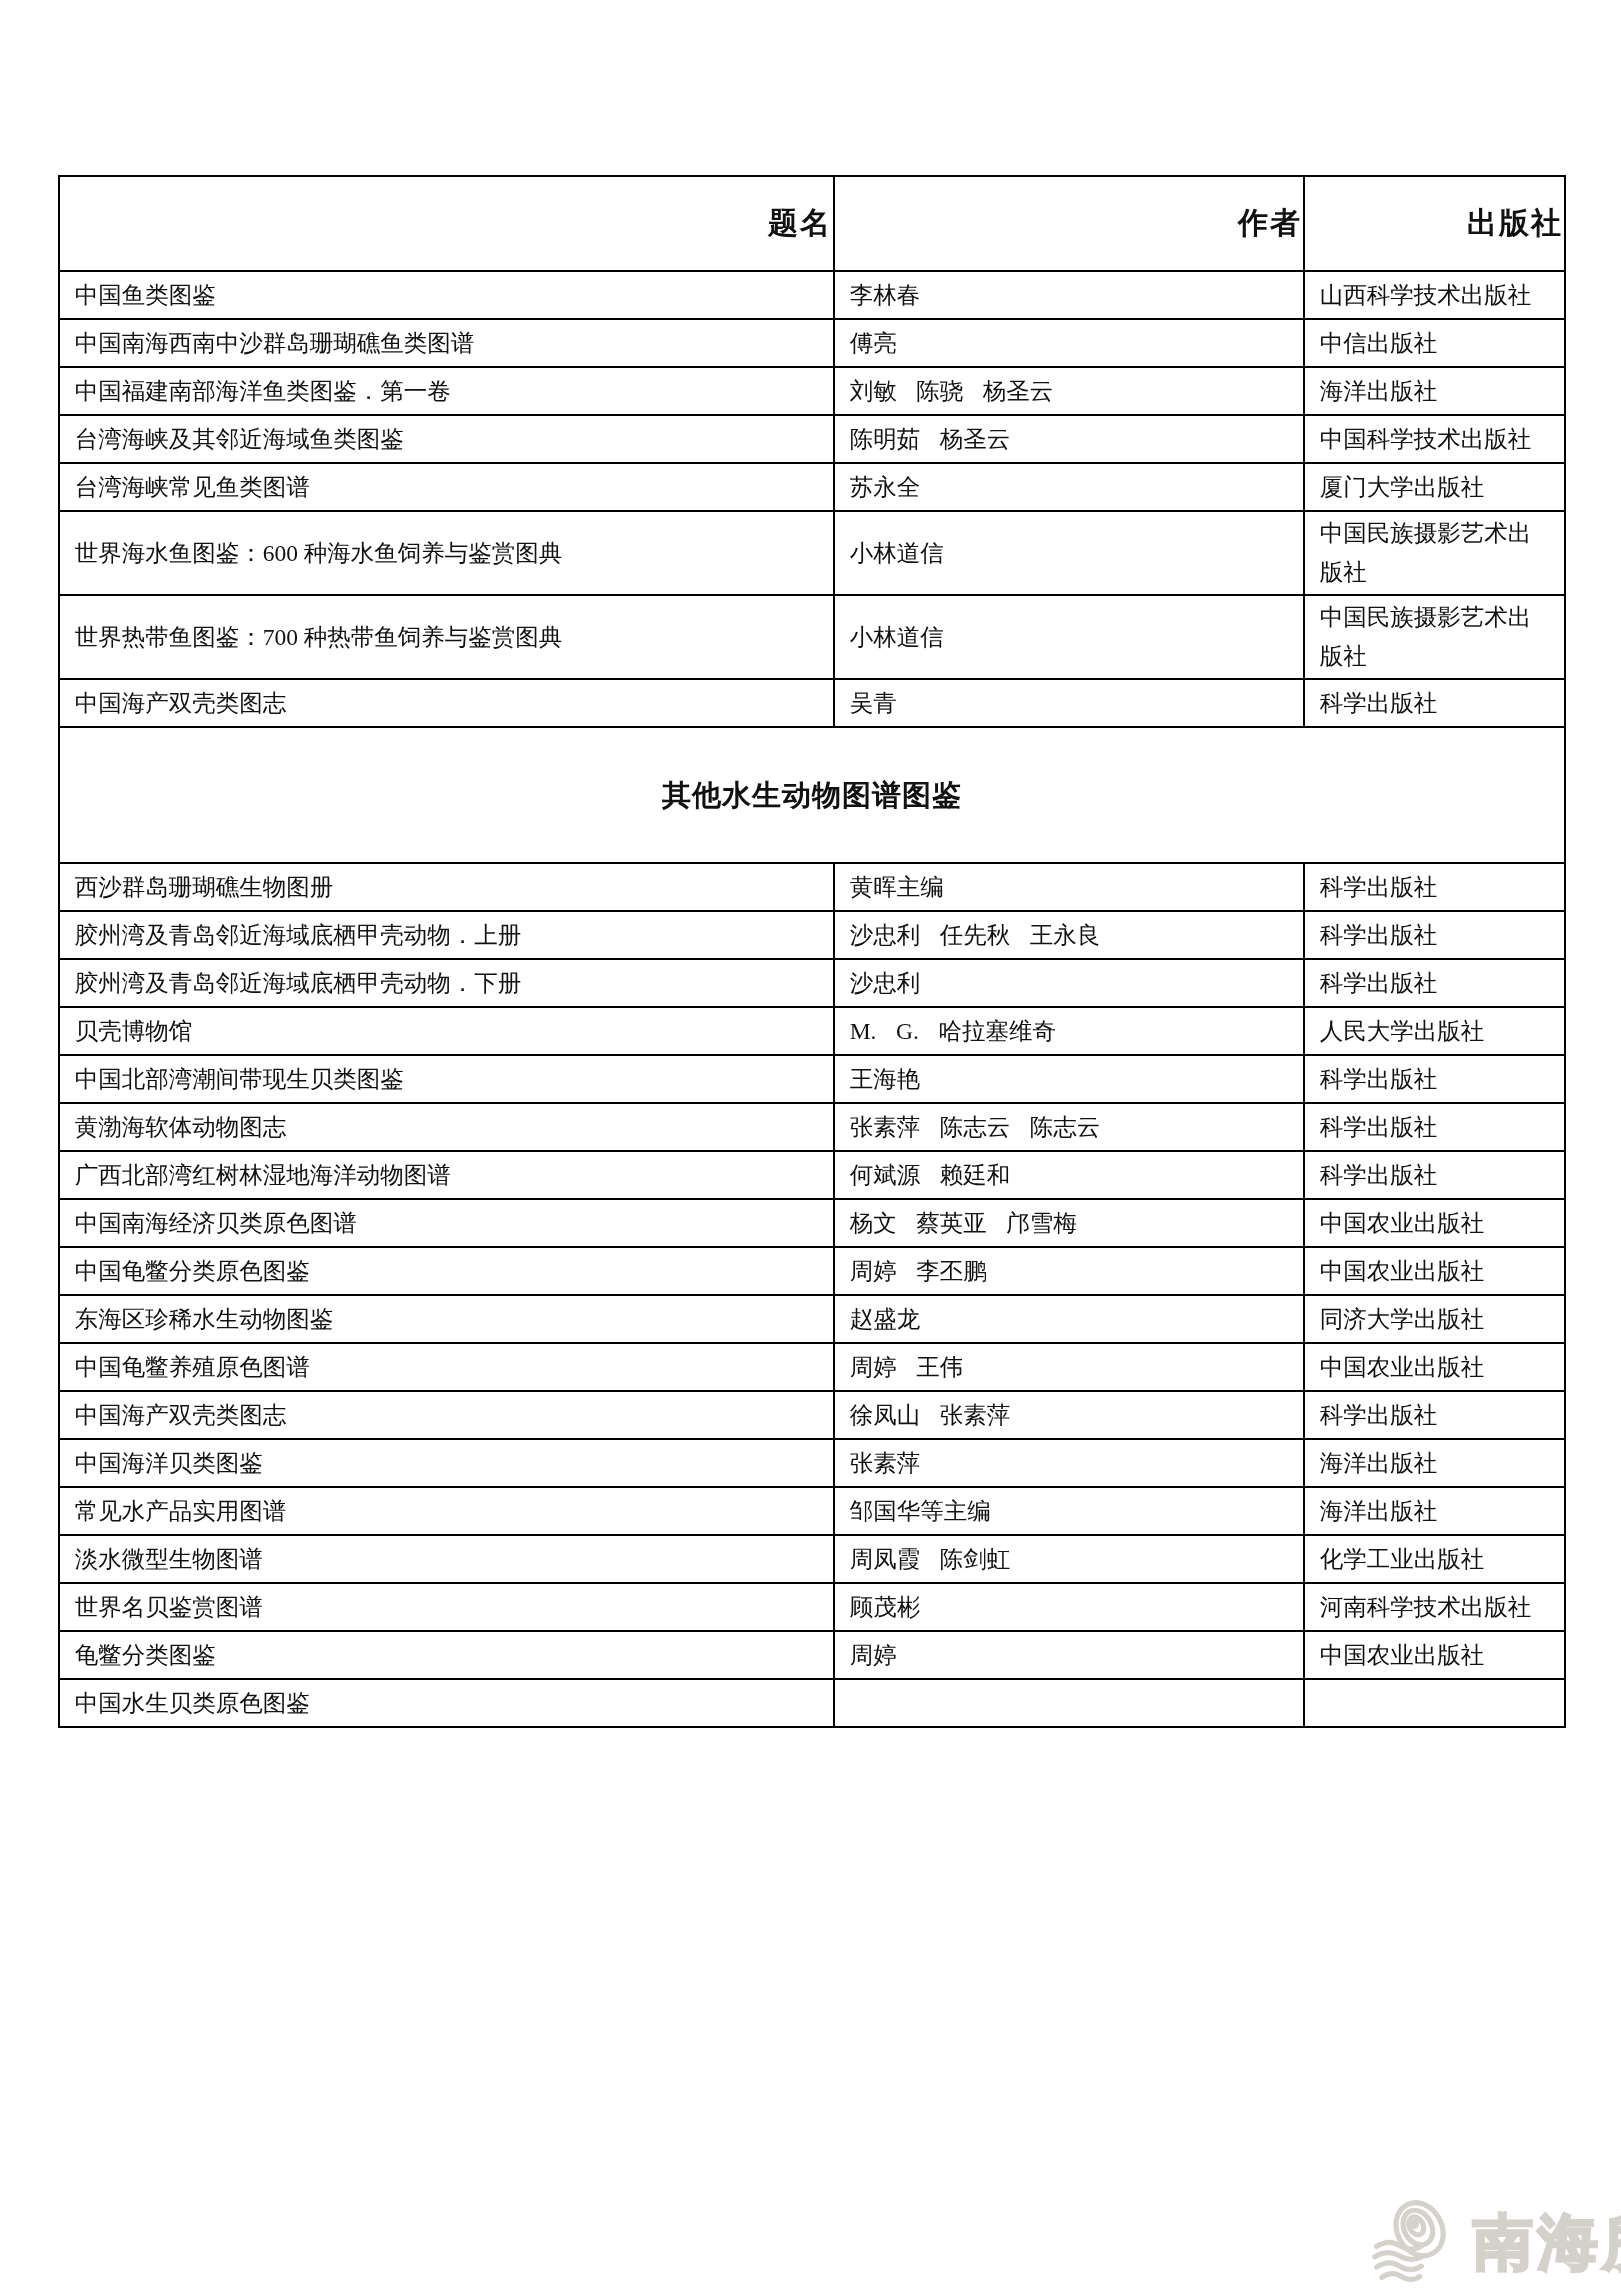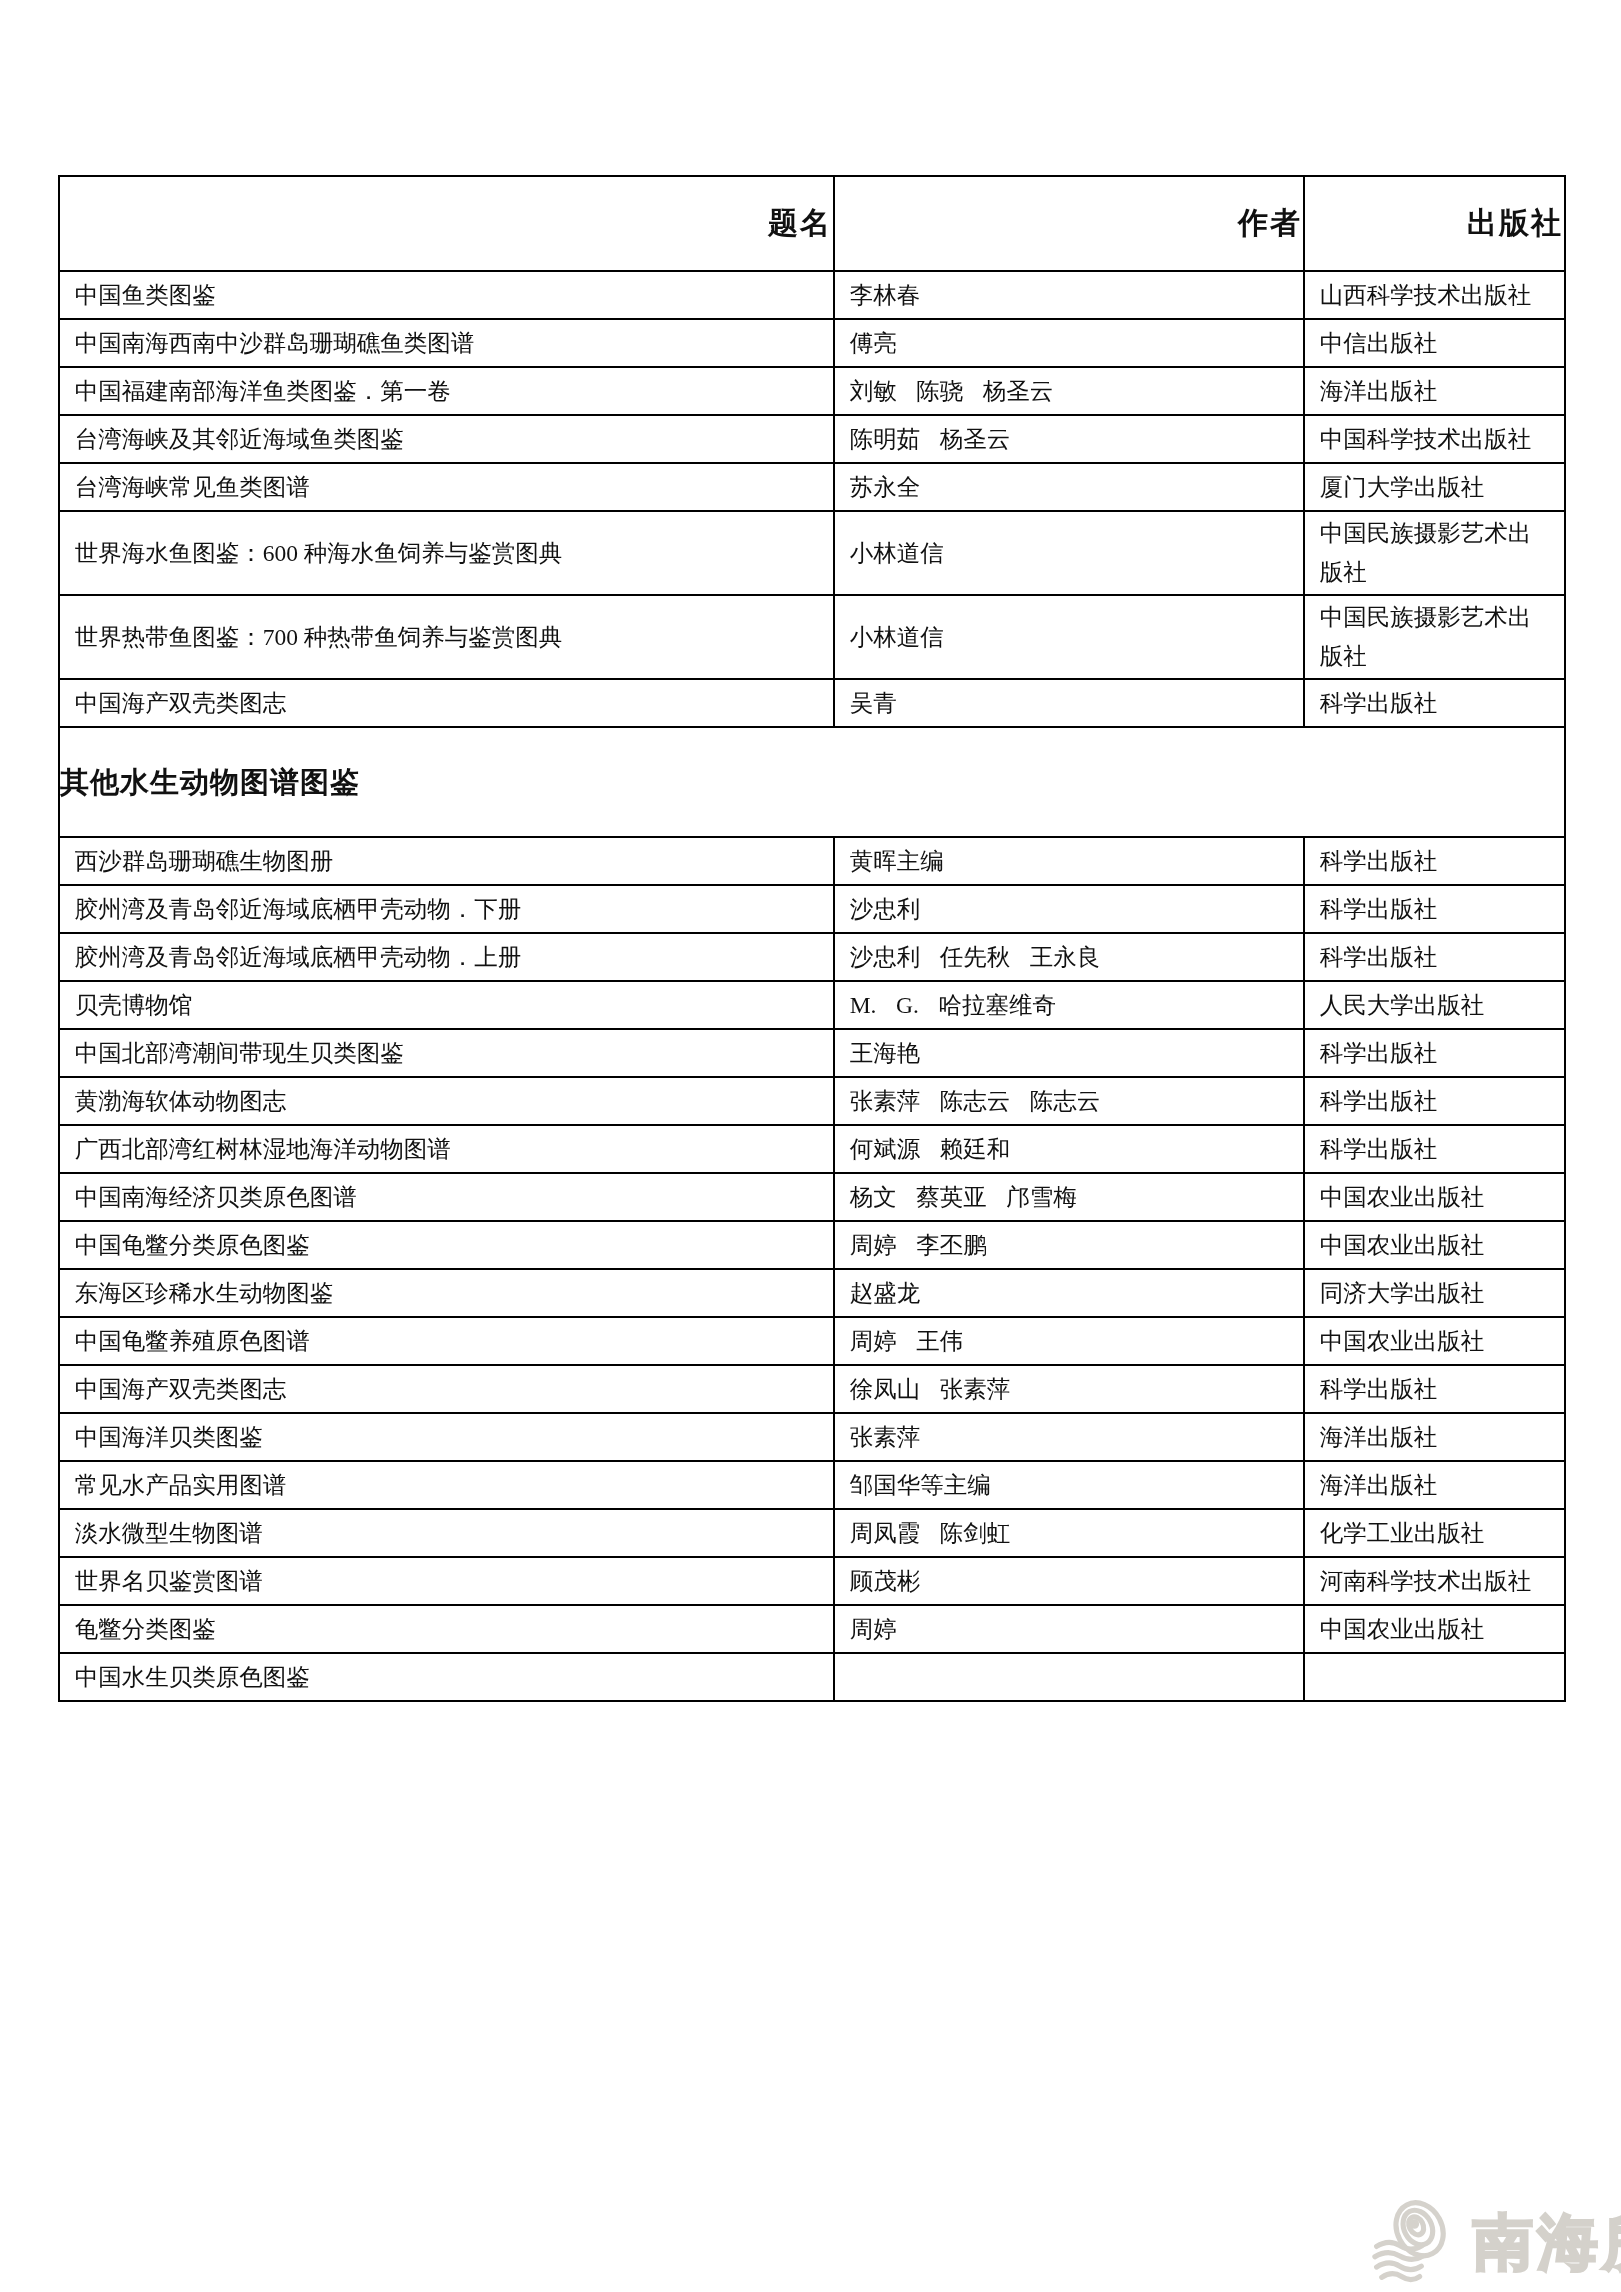--- a/index.html
+++ b/index.html
@@ -48,22 +48,23 @@
     padding: 2px 21.6px 2px 14.7px;
   }
   td.cell-title  { padding-left: 16.7px; }
   td.cell-author { word-spacing: 13.7px; }
   td.cell-publisher { word-spacing: 7.8px; }
 
   tr.section-row td.section-cell {
     height: 108px;
     font-size: 29px;
     font-weight: bold;
+    text-align: center;
     letter-spacing: 1px;
-    padding: 0;
+    padding: 13px;
   }
 
   .watermark {
     position: absolute;
     left: 1368px;
     top: 2198px;
     width: 251px;
     height: 90px;
     display: flex;
     align-items: flex-end;
@@ -145,27 +146,27 @@
         <td class="section-cell" colspan="3">其他水生动物图谱图鉴</td>
       </tr>
     </tbody>
     <tbody id="tbody-other">
         <tr>
           <td class="cell-title">西沙群岛珊瑚礁生物图册</td>
           <td class="cell-author">黄晖主编</td>
           <td class="cell-publisher">科学出版社</td>
         </tr>
         <tr>
+          <td class="cell-title">胶州湾及青岛邻近海域底栖甲壳动物．上册</td>
+          <td class="cell-author">沙忠利 任先秋 王永良</td>
+          <td class="cell-publisher">科学出版社</td>
+        </tr>
+        <tr>
           <td class="cell-title">胶州湾及青岛邻近海域底栖甲壳动物．下册</td>
           <td class="cell-author">沙忠利</td>
-          <td class="cell-publisher">科学出版社</td>
-        </tr>
-        <tr>
-          <td class="cell-title">胶州湾及青岛邻近海域底栖甲壳动物．上册</td>
-          <td class="cell-author">沙忠利 任先秋 王永良</td>
           <td class="cell-publisher">科学出版社</td>
         </tr>
         <tr>
           <td class="cell-title">贝壳博物馆</td>
           <td class="cell-author">M. G. 哈拉塞维奇</td>
           <td class="cell-publisher">人民大学出版社</td>
         </tr>
         <tr>
           <td class="cell-title">中国北部湾潮间带现生贝类图鉴</td>
           <td class="cell-author">王海艳</td>

